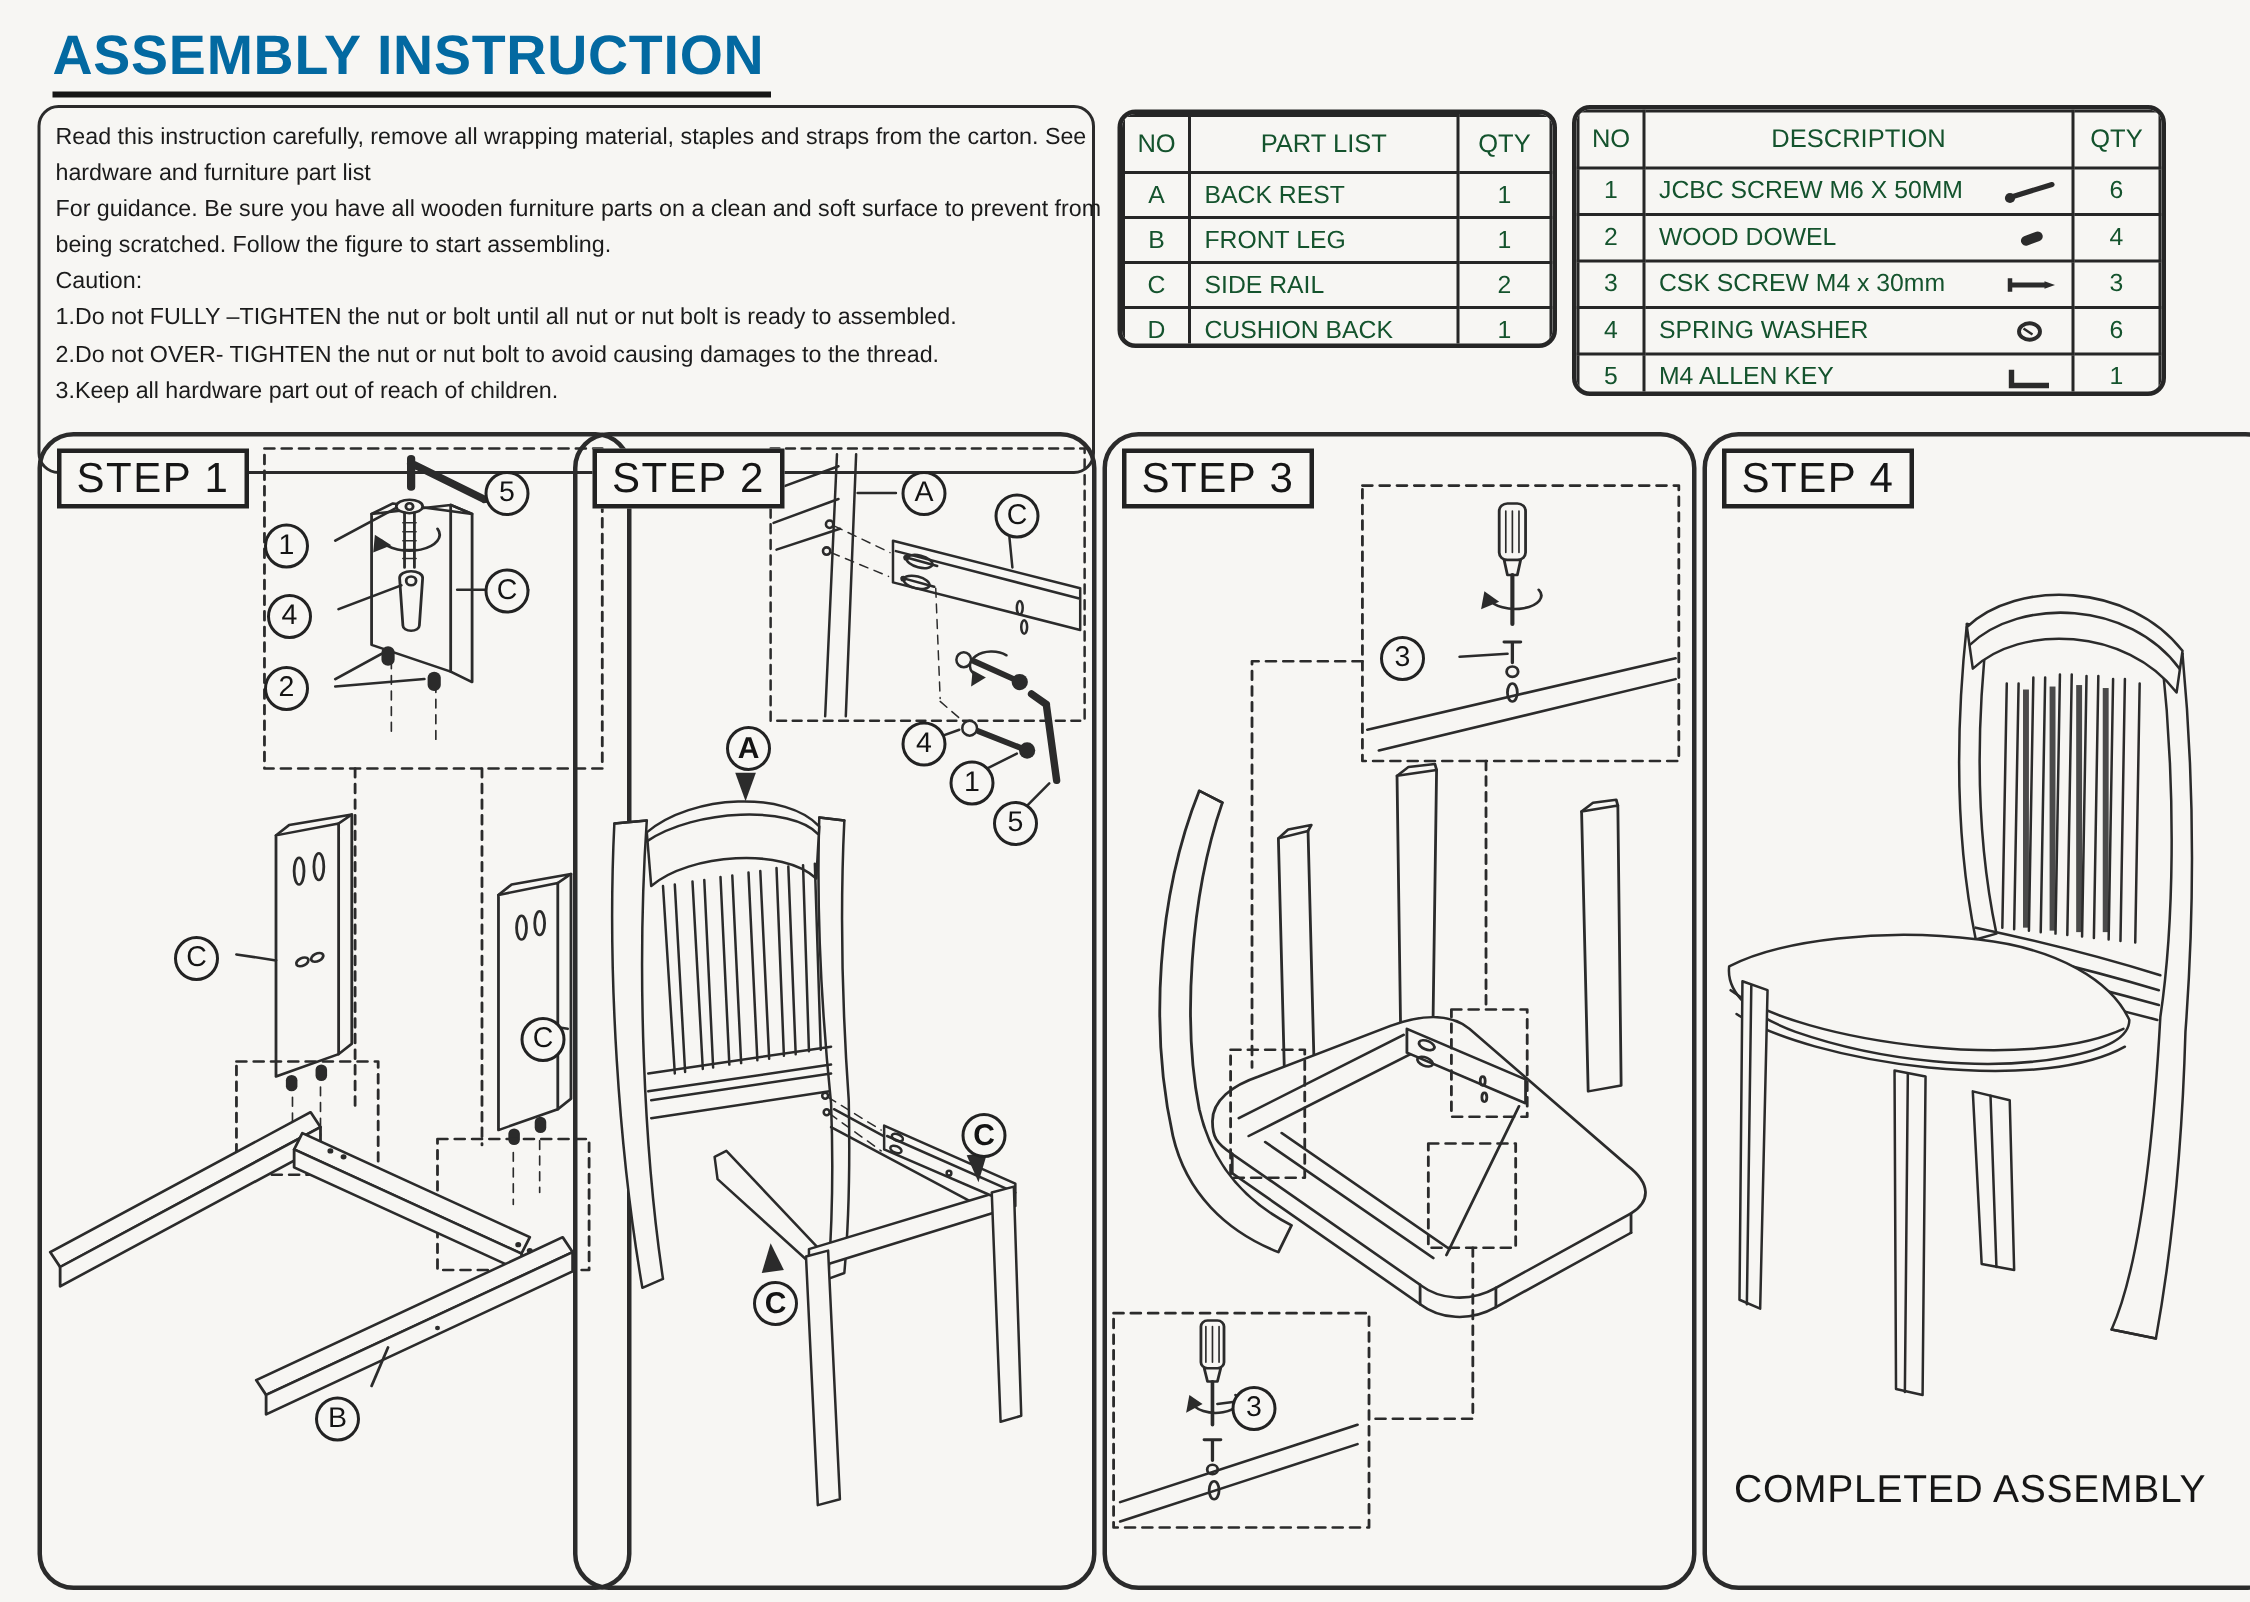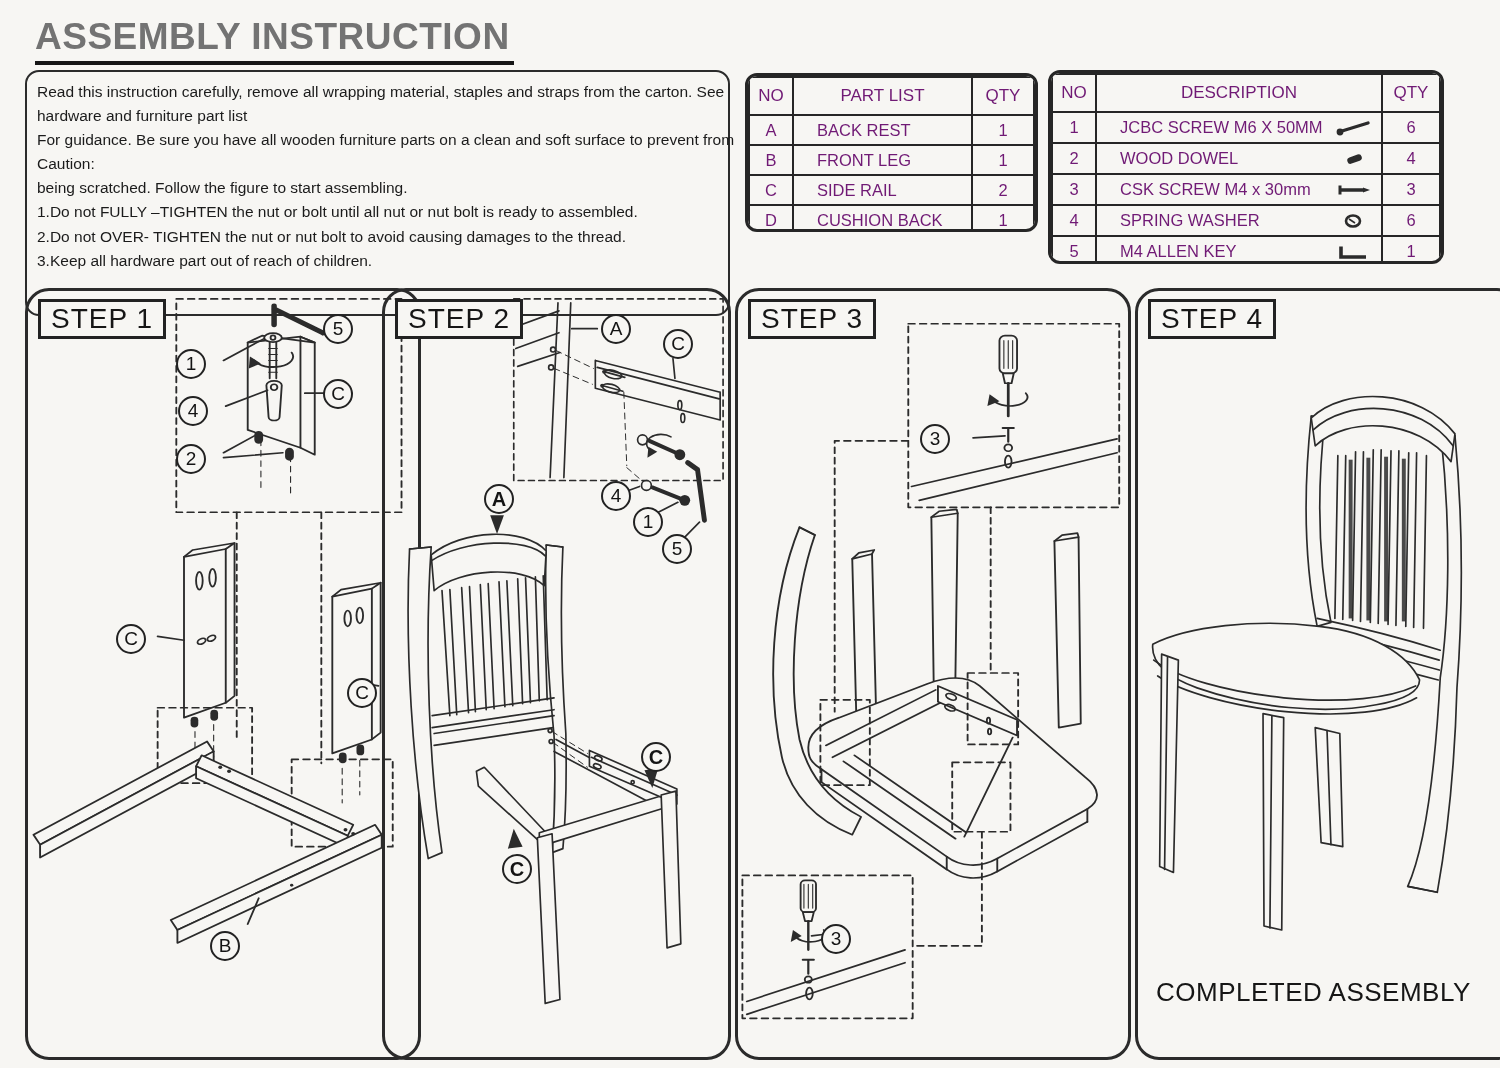--- a/index.html
+++ b/index.html
@@ -9,37 +9,37 @@
     background:#f7f6f3;
     font-family:"Liberation Sans", sans-serif;
     color:#1f1f1f;
     overflow:hidden;
   }
   
   #page-title{
     position:absolute;left:35px;top:16px;
     font-size:37px;font-weight:bold;letter-spacing:.5px;
     border-bottom:4px solid #161616;padding:0 4px 3px 0;
-    display:inline-block;color:#737373;
+    display:inline-block;color:#0369a1;
   }
   
   #intro-box{
     position:absolute;left:25px;top:70px;width:705px;height:246px;
     border:2.5px solid #2b2b2b;border-radius:14px;
     padding:8px 12px 6px 10px;
   }
   #intro-box p{font-size:15.5px;line-height:24.1px;white-space:nowrap;color:#1b1b1b}
   
   .tbl{position:absolute;border:3px solid #262626;border-radius:12px;overflow:hidden;background:transparent}
   .tbl table{border-collapse:collapse;width:100%;height:100%}
-  .tbl th,.tbl td{border:2px solid #262626;font-weight:400;color:#701a75}
+  .tbl th,.tbl td{border:2px solid #262626;font-weight:400;color:#14532d}
   .tbl th{font-size:17px;text-align:center}
   .tbl td{font-size:16.5px}
   .cell-c{text-align:center}
-  .cell-name{text-align:left;padding-left:23px}
+  .cell-name{text-align:left;padding-left:9px}
   .namecell{display:flex;align-items:center;justify-content:space-between;padding-right:8px}
   #part-table{left:745px;top:73px;width:293px;height:159px}
   #hw-table{left:1048px;top:70px;width:396px;height:194px}
   .hwicon{flex:0 0 auto}
   
   .panel{position:absolute;top:288px;height:772px;border:3px solid #2b2b2b;border-radius:24px}
   .panel svg.art{position:absolute;left:0;top:0;width:100%;height:100%}
   .steplabel{
     position:absolute;left:10px;top:8px;z-index:3;
     border:3px solid #222;background:#f7f6f3;
@@ -63,22 +63,22 @@
 </style>
 </head>
 <body>
 
 <h1 id="page-title">ASSEMBLY INSTRUCTION</h1>
 
 <div id="intro-box">
   <p>Read this instruction carefully, remove all wrapping material, staples and straps from the carton. See</p>
   <p>hardware and furniture part list</p>
   <p>For guidance. Be sure you have all wooden furniture parts on a clean and soft surface to prevent from</p>
+  <p>being scratched. Follow the figure to start assembling.</p>
   <p>Caution:</p>
-  <p>being scratched. Follow the figure to start assembling.</p>
   <p>1.Do not FULLY –TIGHTEN the nut or bolt until all nut or nut bolt is ready to assembled.</p>
   <p>2.Do not OVER- TIGHTEN the nut or nut bolt to avoid causing damages to the thread.</p>
   <p>3.Keep all hardware part out of reach of children.</p>
 </div>
 
 <div id="part-table" class="tbl">
   <table>
     <colgroup>
         <col style="width:44px">
         <col>

